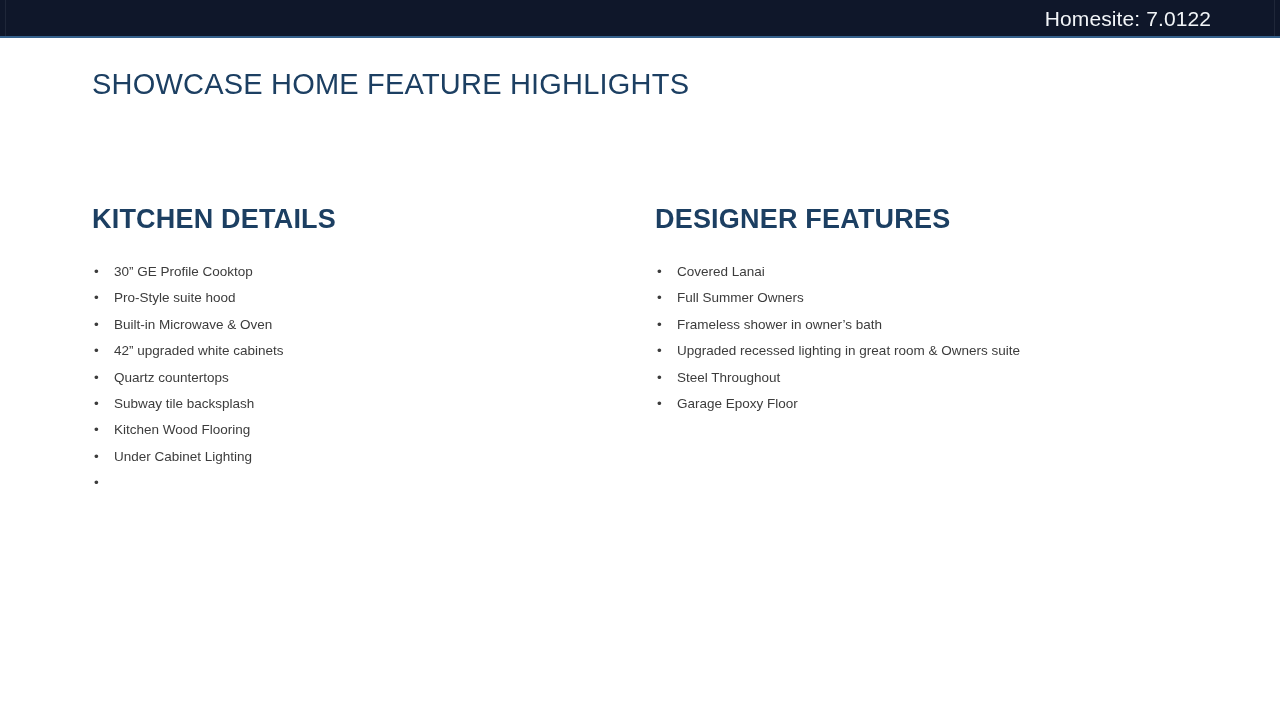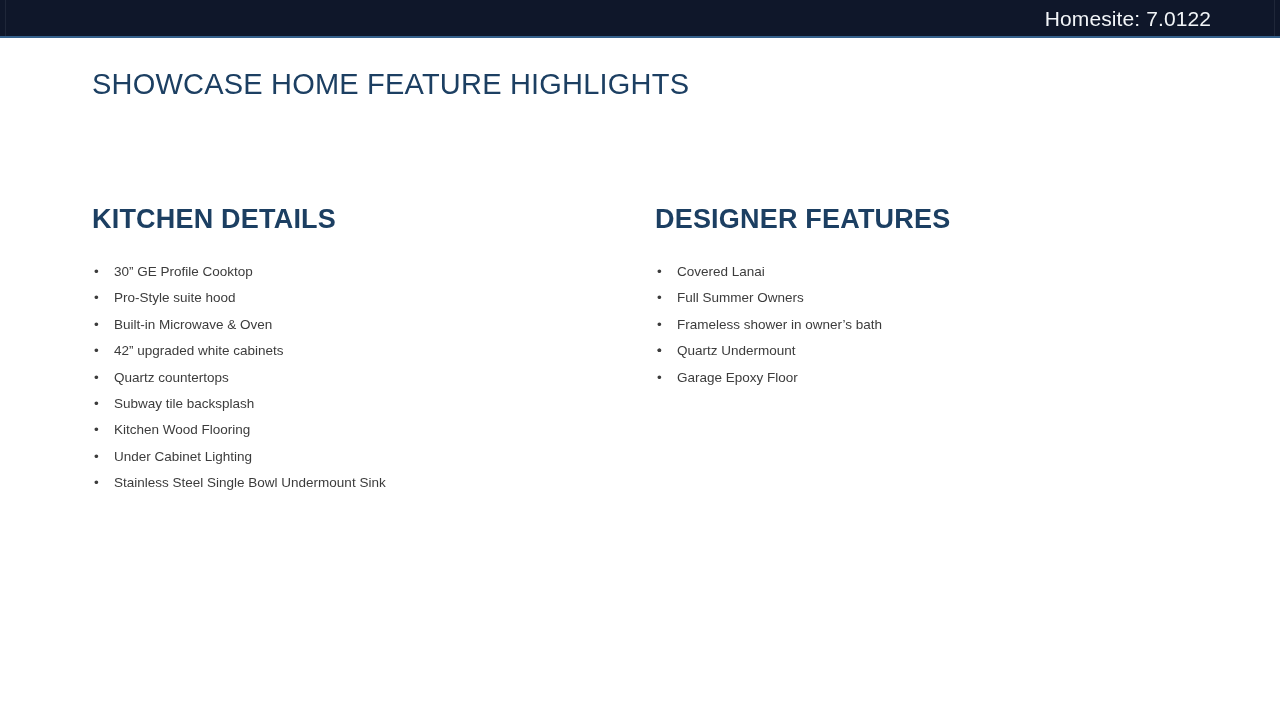--- a/index.html
+++ b/index.html
@@ -138,29 +138,29 @@
     <div class="section-heading">KITCHEN DETAILS</div>
     <ul class="feature-list" id="list-kitchen">
         <li><span class="bullet-glyph">•</span><span>30” GE Profile Cooktop</span></li>
         <li><span class="bullet-glyph">•</span><span>Pro-Style suite hood</span></li>
         <li><span class="bullet-glyph">•</span><span>Built-in Microwave &amp; Oven</span></li>
         <li><span class="bullet-glyph">•</span><span>42” upgraded white cabinets</span></li>
         <li><span class="bullet-glyph">•</span><span>Quartz countertops</span></li>
         <li><span class="bullet-glyph">•</span><span>Subway tile backsplash</span></li>
         <li><span class="bullet-glyph">•</span><span>Kitchen Wood Flooring</span></li>
         <li><span class="bullet-glyph">•</span><span>Under Cabinet Lighting</span></li>
-        <li><span class="bullet-glyph">•</span><span>Stainless Steel Single Bowl Undermount Sink</span></li>
+        <li><span class="bullet-glyph">•</span></li>
       </ul>
   </div>
 
   <div class="column column-designer">
     <div class="section-heading">DESIGNER FEATURES</div>
     <ul class="feature-list" id="list-designer">
         <li><span class="bullet-glyph">•</span><span>Covered Lanai</span></li>
         <li><span class="bullet-glyph">•</span><span>Full Summer Owners</span></li>
         <li><span class="bullet-glyph">•</span><span>Frameless shower in owner’s bath</span></li>
-        <li><span class="bullet-glyph">•</span></li>
-        <li><span class="bullet-glyph">•</span><span>Quartz Undermount</span></li>
+        <li><span class="bullet-glyph">•</span><span>Upgraded recessed lighting in great room &amp; Owners suite</span></li>
+        <li><span class="bullet-glyph">•</span><span>Steel Throughout</span></li>
         <li><span class="bullet-glyph">•</span><span>Garage Epoxy Floor</span></li>
       </ul>
   </div>
 
 </div>
 
 </body></html>

